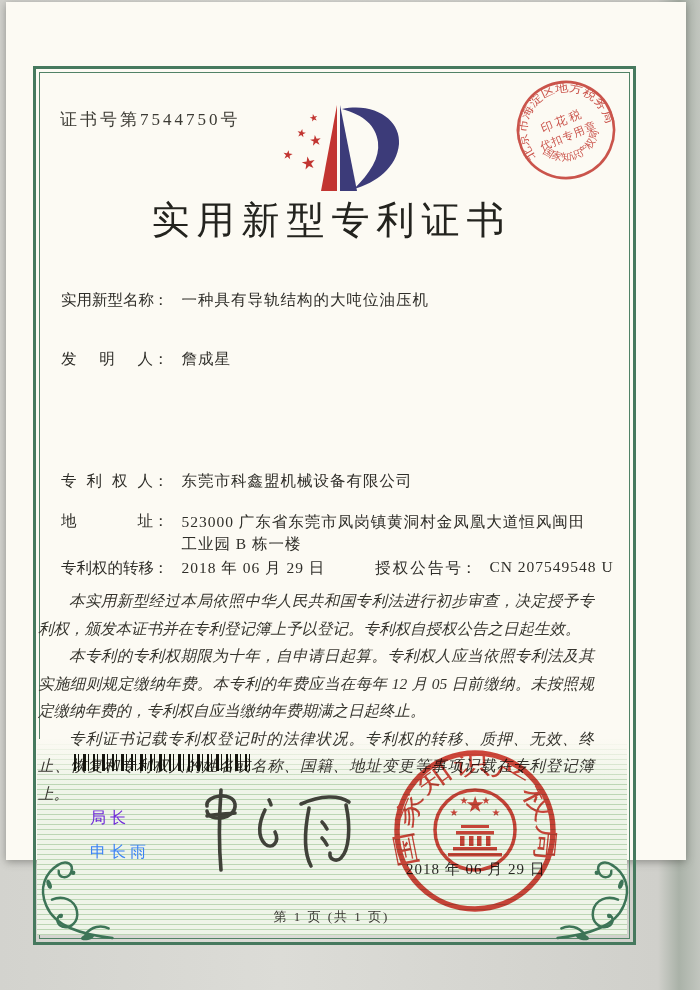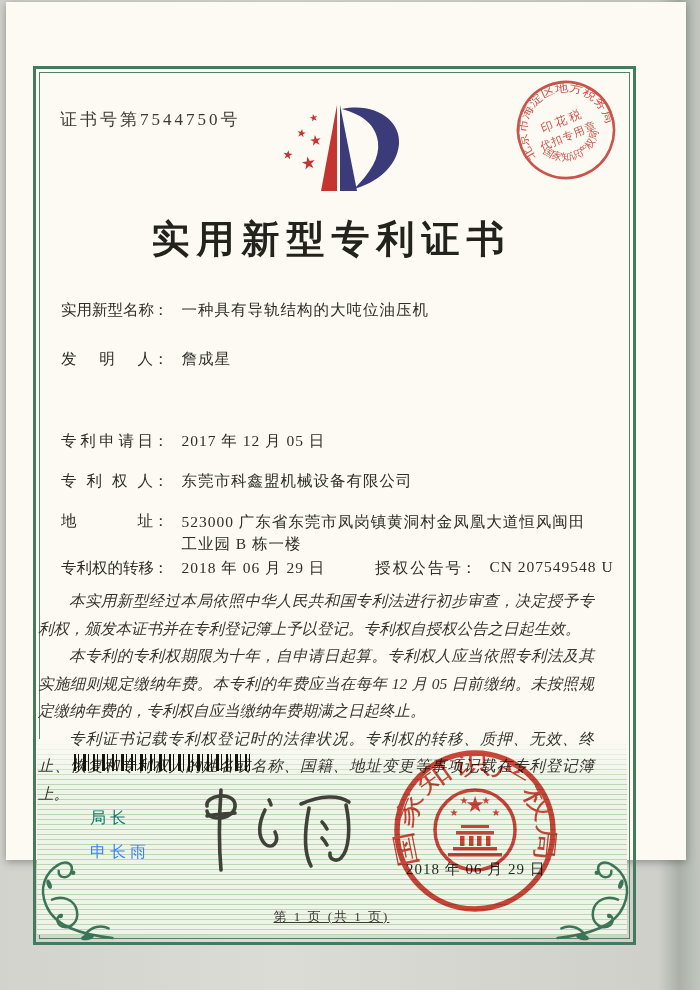--- a/index.html
+++ b/index.html
@@ -6,21 +6,21 @@
     background:linear-gradient(90deg,#d3d3ce 0,#dcdcd7 40%,#d0d0cb 94%,#aab2a8 97%,#c2c6bf 100%);
     font-family:"Liberation Serif","DejaVu Serif",serif;}
   .paper{position:absolute;left:6px;top:2px;width:680px;height:858px;
     background:#fcfaf3;box-shadow:0 2px 8px rgba(60,60,55,.45);}
   .frame{position:absolute;left:27px;top:64px;width:597px;height:873px;
     border:3px solid #46795e;}
   .frame-inner{position:absolute;inset:3px;border:1px solid #518266;}
   .abs{position:absolute;}
   .cert-no{left:54px;top:106px;font-size:17px;letter-spacing:3px;color:#3b3a33;z-index:2;}
   .logo{left:268px;top:98px;z-index:2;}
-  .title{left:27px;top:212px;width:597px;text-align:center;font-size:38px;font-weight:bold;
+  .title{left:27px;top:193px;width:597px;text-align:center;font-size:38px;font-weight:normal;
     letter-spacing:7px;color:#23231e;z-index:2;}
   .frow{position:absolute;left:55px;white-space:nowrap;font-size:15.5px;color:#2e2d28;z-index:2;}
   .flabel{display:inline-block;width:92px;text-align:justify;text-align-last:justify;
     vertical-align:top;letter-spacing:0;}
   .fcolon{display:inline-block;vertical-align:top;}
   .fvalue{display:inline-block;margin-left:9px;vertical-align:top;letter-spacing:1px;}
   .addr .fvalue{white-space:normal;width:412px;line-height:22px;}
   .grant2{position:absolute;left:314px;top:0;white-space:nowrap;}
   .grant2 .flabel{width:86px;}
   .paras{left:32px;top:585px;width:556px;z-index:2;font-size:15.5px;line-height:27.5px;
@@ -28,30 +28,30 @@
   .paras p{margin:0;text-indent:2em;}
   .waves{left:31px;top:737px;width:590px;height:196px;z-index:1;
     background-color:#eef4e8;
     background-image:repeating-linear-gradient(180deg,rgba(146,189,137,.55) 0 1px,rgba(238,244,232,0) 1px 5px);}
   .waves::after{content:"";position:absolute;inset:0;
     background:linear-gradient(180deg,#fcfaf3 0,rgba(252,250,243,0) 46px);}
   .barcode{left:68px;top:752px;width:180px;height:17px;z-index:2;
     background-image:repeating-linear-gradient(90deg,
       #15150e 0 2px,transparent 2px 4px,#15150e 4px 5px,transparent 5px 9px,
       #15150e 9px 12px,transparent 12px 14px,#15150e 14px 15px,transparent 15px 19px);}
-  .signer-title{left:84px;top:806px;font-size:16px;letter-spacing:4px;color:#0f766e;z-index:3;
+  .signer-title{left:84px;top:806px;font-size:16px;letter-spacing:4px;color:#6d28d9;z-index:3;
     font-family:"Liberation Sans","DejaVu Sans",sans-serif;}
   .signer-name{left:84px;top:840px;font-size:16px;letter-spacing:4px;color:#3b82f6;z-index:3;
     font-family:"Liberation Sans","DejaVu Sans",sans-serif;}
   .signature{left:185px;top:776px;z-index:3;}
   .seal-date{left:400px;top:858px;font-size:15px;letter-spacing:1px;color:#2b2b26;z-index:3;}
   .seal{left:384px;top:744px;z-index:4;mix-blend-mode:multiply;opacity:.94;}
   .tax-stamp{left:506px;top:74px;z-index:4;mix-blend-mode:multiply;opacity:.9;}
   .footer{left:27px;top:906px;width:597px;text-align:center;font-size:13px;letter-spacing:2px;
-    color:#3a3933;z-index:2;text-decoration:underline;}
+    color:#3a3933;z-index:2;}
   .flourish{z-index:2;}
   .fl-left{left:22px;top:840px;}
   .fl-right{left:540px;top:840px;transform:scaleX(-1);}
 </style>
 </head>
 <body>
 
 <div class="paper">
   <div class="frame">
     <div class="frame-inner"></div>
@@ -85,31 +85,27 @@
     <path d="M 68,9 C 103,2 127,22 125,44 C 123,67 102,83 80,89 C 96,73 106,58 104,42 C 102,26 90,15 68,9 Z" fill="#3c3b79"></path>
     <text x="36" y="22" font-size="10" fill="#c23531" transform="rotate(-12 36 22)">★</text>
     <text x="22" y="36" font-size="11" fill="#c23531" transform="rotate(10 22 36)">★</text>
     <text x="36" y="46" font-size="14" fill="#c23531" transform="rotate(-8 36 46)">★</text>
     <text x="8" y="58" font-size="12" fill="#c23531" transform="rotate(8 8 58)">★</text>
     <text x="28" y="70" font-size="17" fill="#c23531" transform="rotate(-10 28 70)">★</text>
   </svg>
 
   <div class="abs title">实用新型专利证书</div>
 
-  <div class="frow" style="top:298px">
+  <div class="frow" style="top:288px">
     <span class="flabel">实用新型名称</span><span class="fcolon">：</span>
     <span class="fvalue">一种具有导轨结构的大吨位油压机</span>
   </div>
   <div class="frow" style="top:347px">
     <span class="flabel">发明人</span><span class="fcolon">：</span>
     <span class="fvalue">詹成星</span>
-  </div>
-  <div class="frow" style="top:429px">
-    <span class="flabel">专利申请日</span><span class="fcolon">：</span>
-    <span class="fvalue">2017 年 12 月 05 日</span>
   </div>
   <div class="frow" style="top:469px">
     <span class="flabel">专利权人</span><span class="fcolon">：</span>
     <span class="fvalue">东莞市科鑫盟机械设备有限公司</span>
   </div>
   <div class="frow addr" style="top:509px">
     <span class="flabel">地址</span><span class="fcolon">：</span>
     <span class="fvalue">523000 广东省东莞市凤岗镇黄洞村金凤凰大道恒风闽田工业园 B 栋一楼</span>
   </div>
   <div class="frow" style="top:556px">

